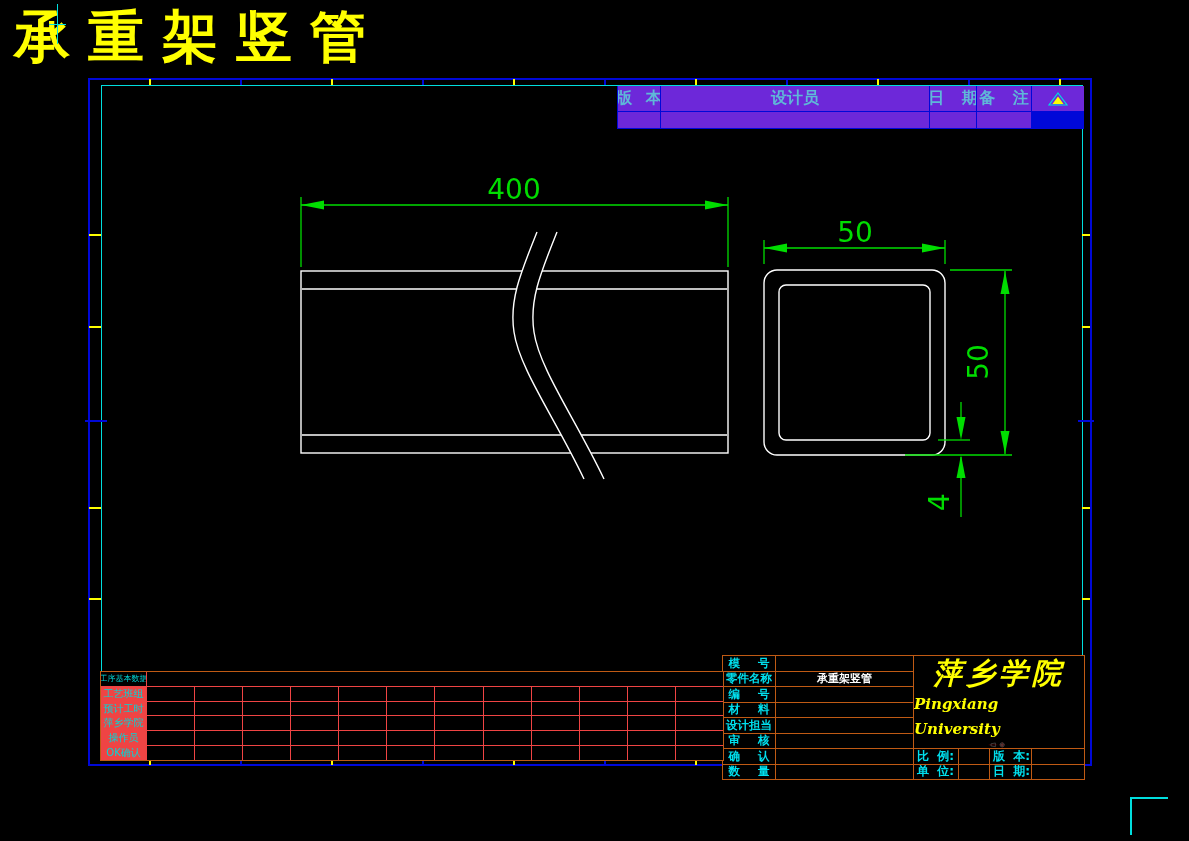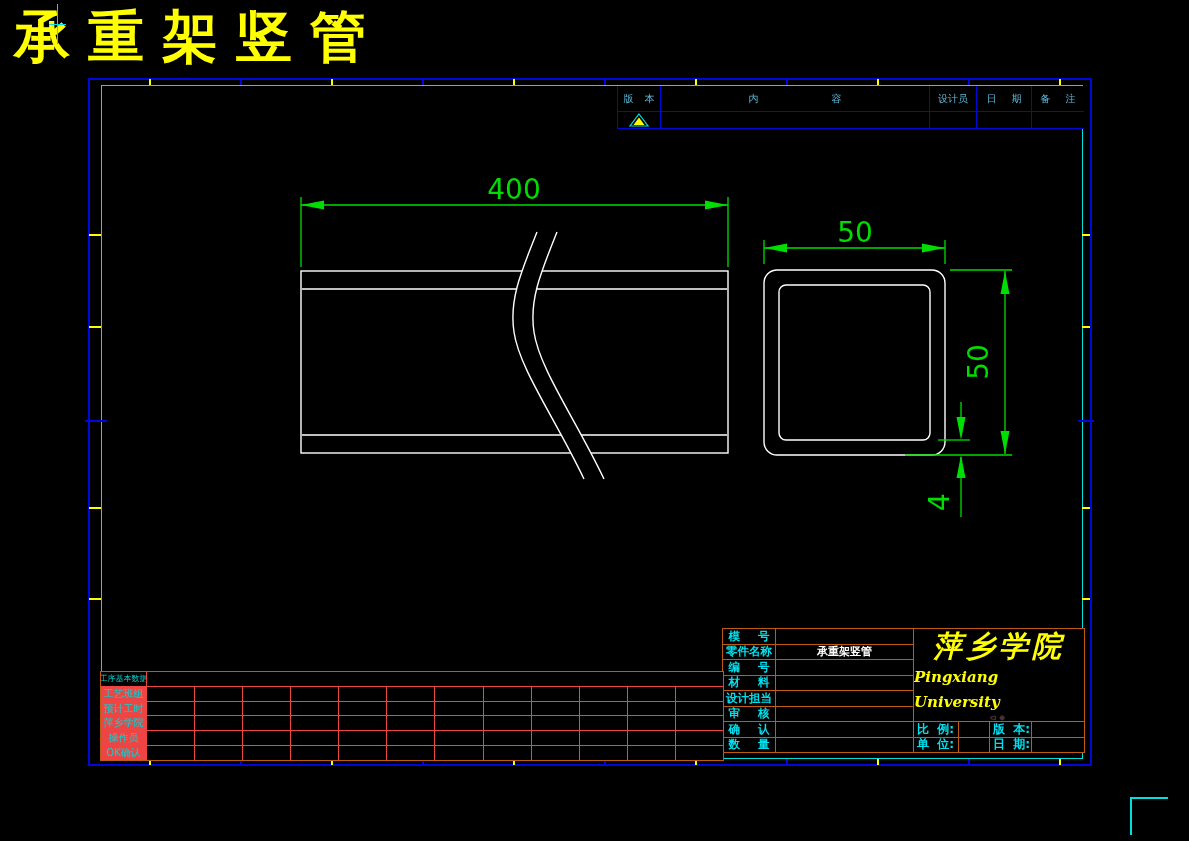--- a/index.html
+++ b/index.html
@@ -17,30 +17,30 @@
                border:2px solid #0008d8;}
   .frame-inner{position:absolute;left:101px;top:85px;width:980px;height:672px;
                border:1px solid #00dede;}
   .tick{position:absolute;background:#ffff00;}
   .tick.blue{background:#0008d8;}
   
   .rev-table{position:absolute;left:617px;top:86px;width:466px;height:42px;
              display:grid;grid-template-columns:42px 268px 46px 54px 1fr;
              grid-template-rows:25px 1fr;gap:1px;background:#0008d8;
              border-left:1px solid #0008d8;border-bottom:1px solid #0008d8;}
-  .rev-table>div{background:#000000;color:#5fb8d8;font-size:10px;display:flex;
-                 align-items:center;justify-content:center;font-weight:normal;
+  .rev-table>div{background:#6d28d9;color:#5fb8d8;font-size:16px;display:flex;
+                 align-items:center;justify-content:center;font-weight:bold;
                  white-space:pre;overflow:hidden;}
   .rh-version{word-spacing:8px;}
   .rh-content{word-spacing:70px;}
   .rh-designer{word-spacing:0;}
   .rh-date{word-spacing:12px;}
   .rh-note{word-spacing:12px;}
   
-  .title-block{position:absolute;left:722px;top:628px;width:361px;height:123px;
+  .title-block{position:absolute;left:722px;top:655px;width:361px;height:123px;
                display:grid;grid-template-columns:52px 137px 44px 30px 41px 1fr;
                grid-template-rows:repeat(8,1fr);gap:1px;background:#bf5a14;
                border:1px solid #bf5a14;}
   .title-block>div{background:#000;overflow:hidden;}
   .tb-label{color:#00e0ee;font-size:11.5px;font-weight:bold;display:flex;
             align-items:center;justify-content:center;word-spacing:14px;white-space:pre;}
   .tb-value{color:#fff;font-size:11px;font-weight:bold;display:flex;
             align-items:center;justify-content:center;white-space:pre;}
   .tb-foot{color:#00e0ee;font-size:12px;font-weight:bold;display:flex;
            align-items:center;justify-content:flex-start;padding-left:3px;
@@ -161,21 +161,20 @@
       <line x1="961" y1="402" x2="961" y2="418"></line>
       <line x1="961" y1="457" x2="961" y2="517"></line>
     </g>
     <polygon fill="#00dd00" points="961,440 956.5,417 965.5,417"></polygon>
     <polygon fill="#00dd00" points="961,455 956.5,478 965.5,478"></polygon>
     <text x="949" y="502" text-anchor="middle" font-size="28" fill="#00dd00" transform="rotate(-90 949 502)">4</text>
   </svg>
 
   <div class="rev-table">
     <div class="rh-version">版 本</div>
-    <div class="rh-content">内 容</div>
     <div class="rh-designer">设计员</div>
     <div class="rh-date">日 期</div>
     <div class="rh-note">备 注</div>
     <div>
       <svg width="20" height="14" viewBox="0 0 20 14">
         <polygon points="10,4.5 15.5,12 4.5,12" fill="#ffff00" stroke="none"></polygon>
         <polygon points="10,1 19,13 1,13" fill="none" stroke="#00dede" stroke-width="1.2"></polygon>
       </svg>
     </div>
     <div></div>

